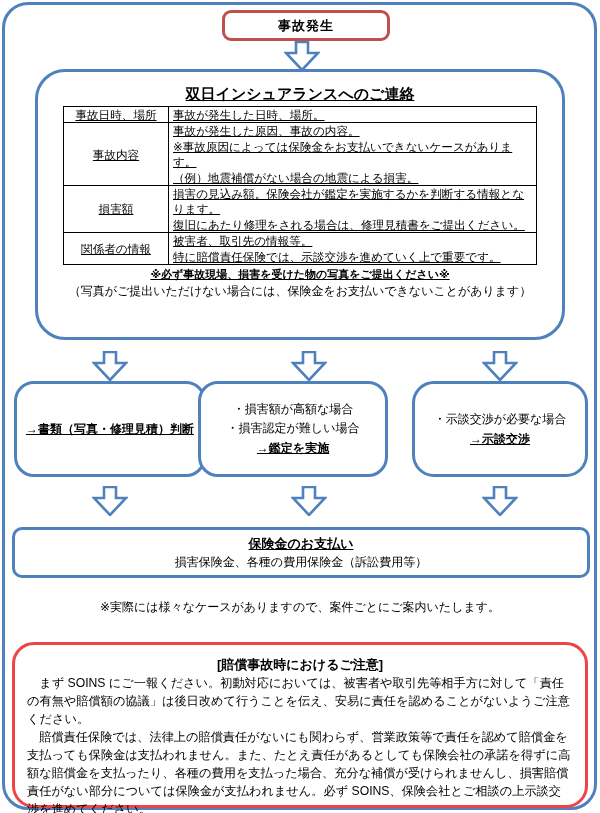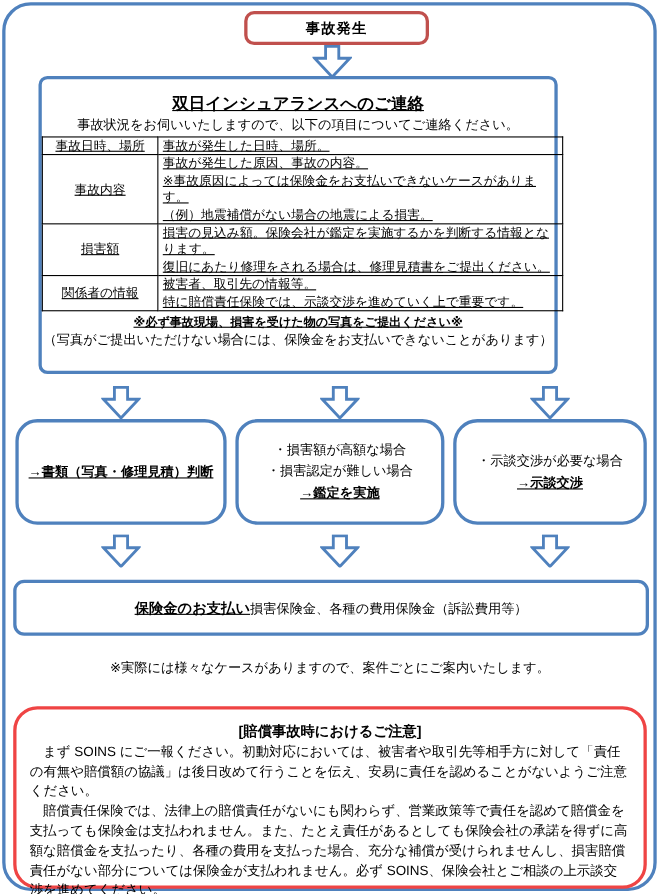--- a/index.html
+++ b/index.html
@@ -15,22 +15,22 @@
     pointer-events:none;
   }
   .start-box{
     position:absolute;left:222px;top:10px;width:168px;height:31px;
     border:3px solid #C0504D;border-radius:9px;background:#fff;
     box-sizing:border-box;display:flex;align-items:center;justify-content:center;
     font-size:13px;font-weight:bold;letter-spacing:1px;font-family:Liberation Serif, serif;
   }
   .arrow{position:absolute;width:36px;height:30px;}
   .contact-box{
-    position:absolute;left:35px;top:69px;width:472px;height:271px;
-    border:3px solid #4F81BD;border-radius:8px;box-sizing:border-box;
+    position:absolute;left:35px;top:69px;width:530px;height:271px;
+    border:3px solid #4F81BD;border-radius:30px;box-sizing:border-box;
     text-align:center;background:#fff;
   }
   .contact-title{margin-top:13px;font-size:15px;font-weight:bold;text-decoration:underline;}
   .contact-subtitle{margin-top:1px;font-size:12px;}
   .contact-table{
     margin:2px auto 0 auto;border-collapse:collapse;width:474px;
     font-size:11.6px;table-layout:fixed;
   }
   .contact-table td{border:1px solid #000;line-height:15.4px;padding:0 10px;vertical-align:middle;text-decoration:underline;}
   .contact-table td.h{width:84px;text-align:center;}
@@ -40,21 +40,21 @@
   .branch{
     position:absolute;top:381px;height:96px;border:3px solid #4F81BD;border-radius:20px;
     box-sizing:border-box;background:#fff;display:flex;flex-direction:column;
     align-items:center;justify-content:center;font-size:12px;line-height:19px;
     text-align:center;
   }
   .branch .action{font-weight:bold;text-decoration:underline;margin-top:1px;}
   .payment-box{
     position:absolute;left:12px;top:527px;width:578px;height:51px;
     border:3px solid #4F81BD;border-radius:10px;box-sizing:border-box;background:#fff;
-    display:flex;align-items:center;justify-content:center;
+    display:flex;flex-direction:column;align-items:center;justify-content:center;
   }
   .payment-title{font-size:13px;font-weight:bold;text-decoration:underline;}
   .payment-subtitle{font-size:12px;margin-top:1px;}
   .case-note{position:absolute;left:0;top:599px;width:600px;text-align:center;font-size:12px;}
   .caution-box{
     position:absolute;left:12px;top:642px;width:576px;height:166px;
     border:3px solid #ef4444;border-radius:22px;box-sizing:border-box;background:#fff;
     padding:11px 12px 0 12px;
   }
   .caution-title{text-align:center;font-size:13px;font-weight:bold;}
@@ -70,21 +70,20 @@
   <div class="start-box">
     <span>事故発生</span>
   </div>
 
   <svg class="arrow" style="left:284px;top:41px;" viewBox="0 0 36 30">
     <polygon points="12,1 24,1 24,12 34,12 18,29 2,12 12,12" fill="#ffffff" stroke="#4F81BD" stroke-width="2.6"></polygon>
   </svg>
 
   <div class="contact-box">
     <div class="contact-title">双日インシュアランスへのご連絡</div>
-    <div class="contact-subtitle">事故状況をお伺いいたしますので、以下の項目についてご連絡ください。</div>
     <table class="contact-table">
       <tbody>
           <tr>
         <td class="h">事故日時、場所</td>
         <td class="c pre">事故が発生した日時、場所。</td>
       </tr>
       <tr>
         <td class="h">事故内容</td>
         <td class="c pre">事故が発生した原因、事故の内容。
 ※事故原因によっては保険金をお支払いできないケースがあります。
@@ -112,21 +111,21 @@
   <svg class="arrow" style="left:291px;top:351px;" viewBox="0 0 36 30">
     <polygon points="12,1 24,1 24,12 34,12 18,29 2,12 12,12" fill="#ffffff" stroke="#4F81BD" stroke-width="2.6"></polygon>
   </svg>
   <svg class="arrow" style="left:482px;top:351px;" viewBox="0 0 36 30">
     <polygon points="12,1 24,1 24,12 34,12 18,29 2,12 12,12" fill="#ffffff" stroke="#4F81BD" stroke-width="2.6"></polygon>
   </svg>
 
   <div class="branch" style="left:14px;width:192px;">
     <div class="action">→書類（写真・修理見積）判断</div>
   </div>
-  <div class="branch" style="left:214px;width:190px;align-items:center;">
+  <div class="branch" style="left:198px;width:190px;align-items:center;">
     <div class="pre">・損害額が高額な場合
 ・損害認定が難しい場合</div>
     <div class="action">→鑑定を実施</div>
   </div>
   <div class="branch" style="left:412px;width:176px;border-radius:22px;">
     <div class="pre">・示談交渉が必要な場合</div>
     <div class="action">→示談交渉</div>
   </div>
 
   <svg class="arrow" style="left:92px;top:486px;" viewBox="0 0 36 30">

